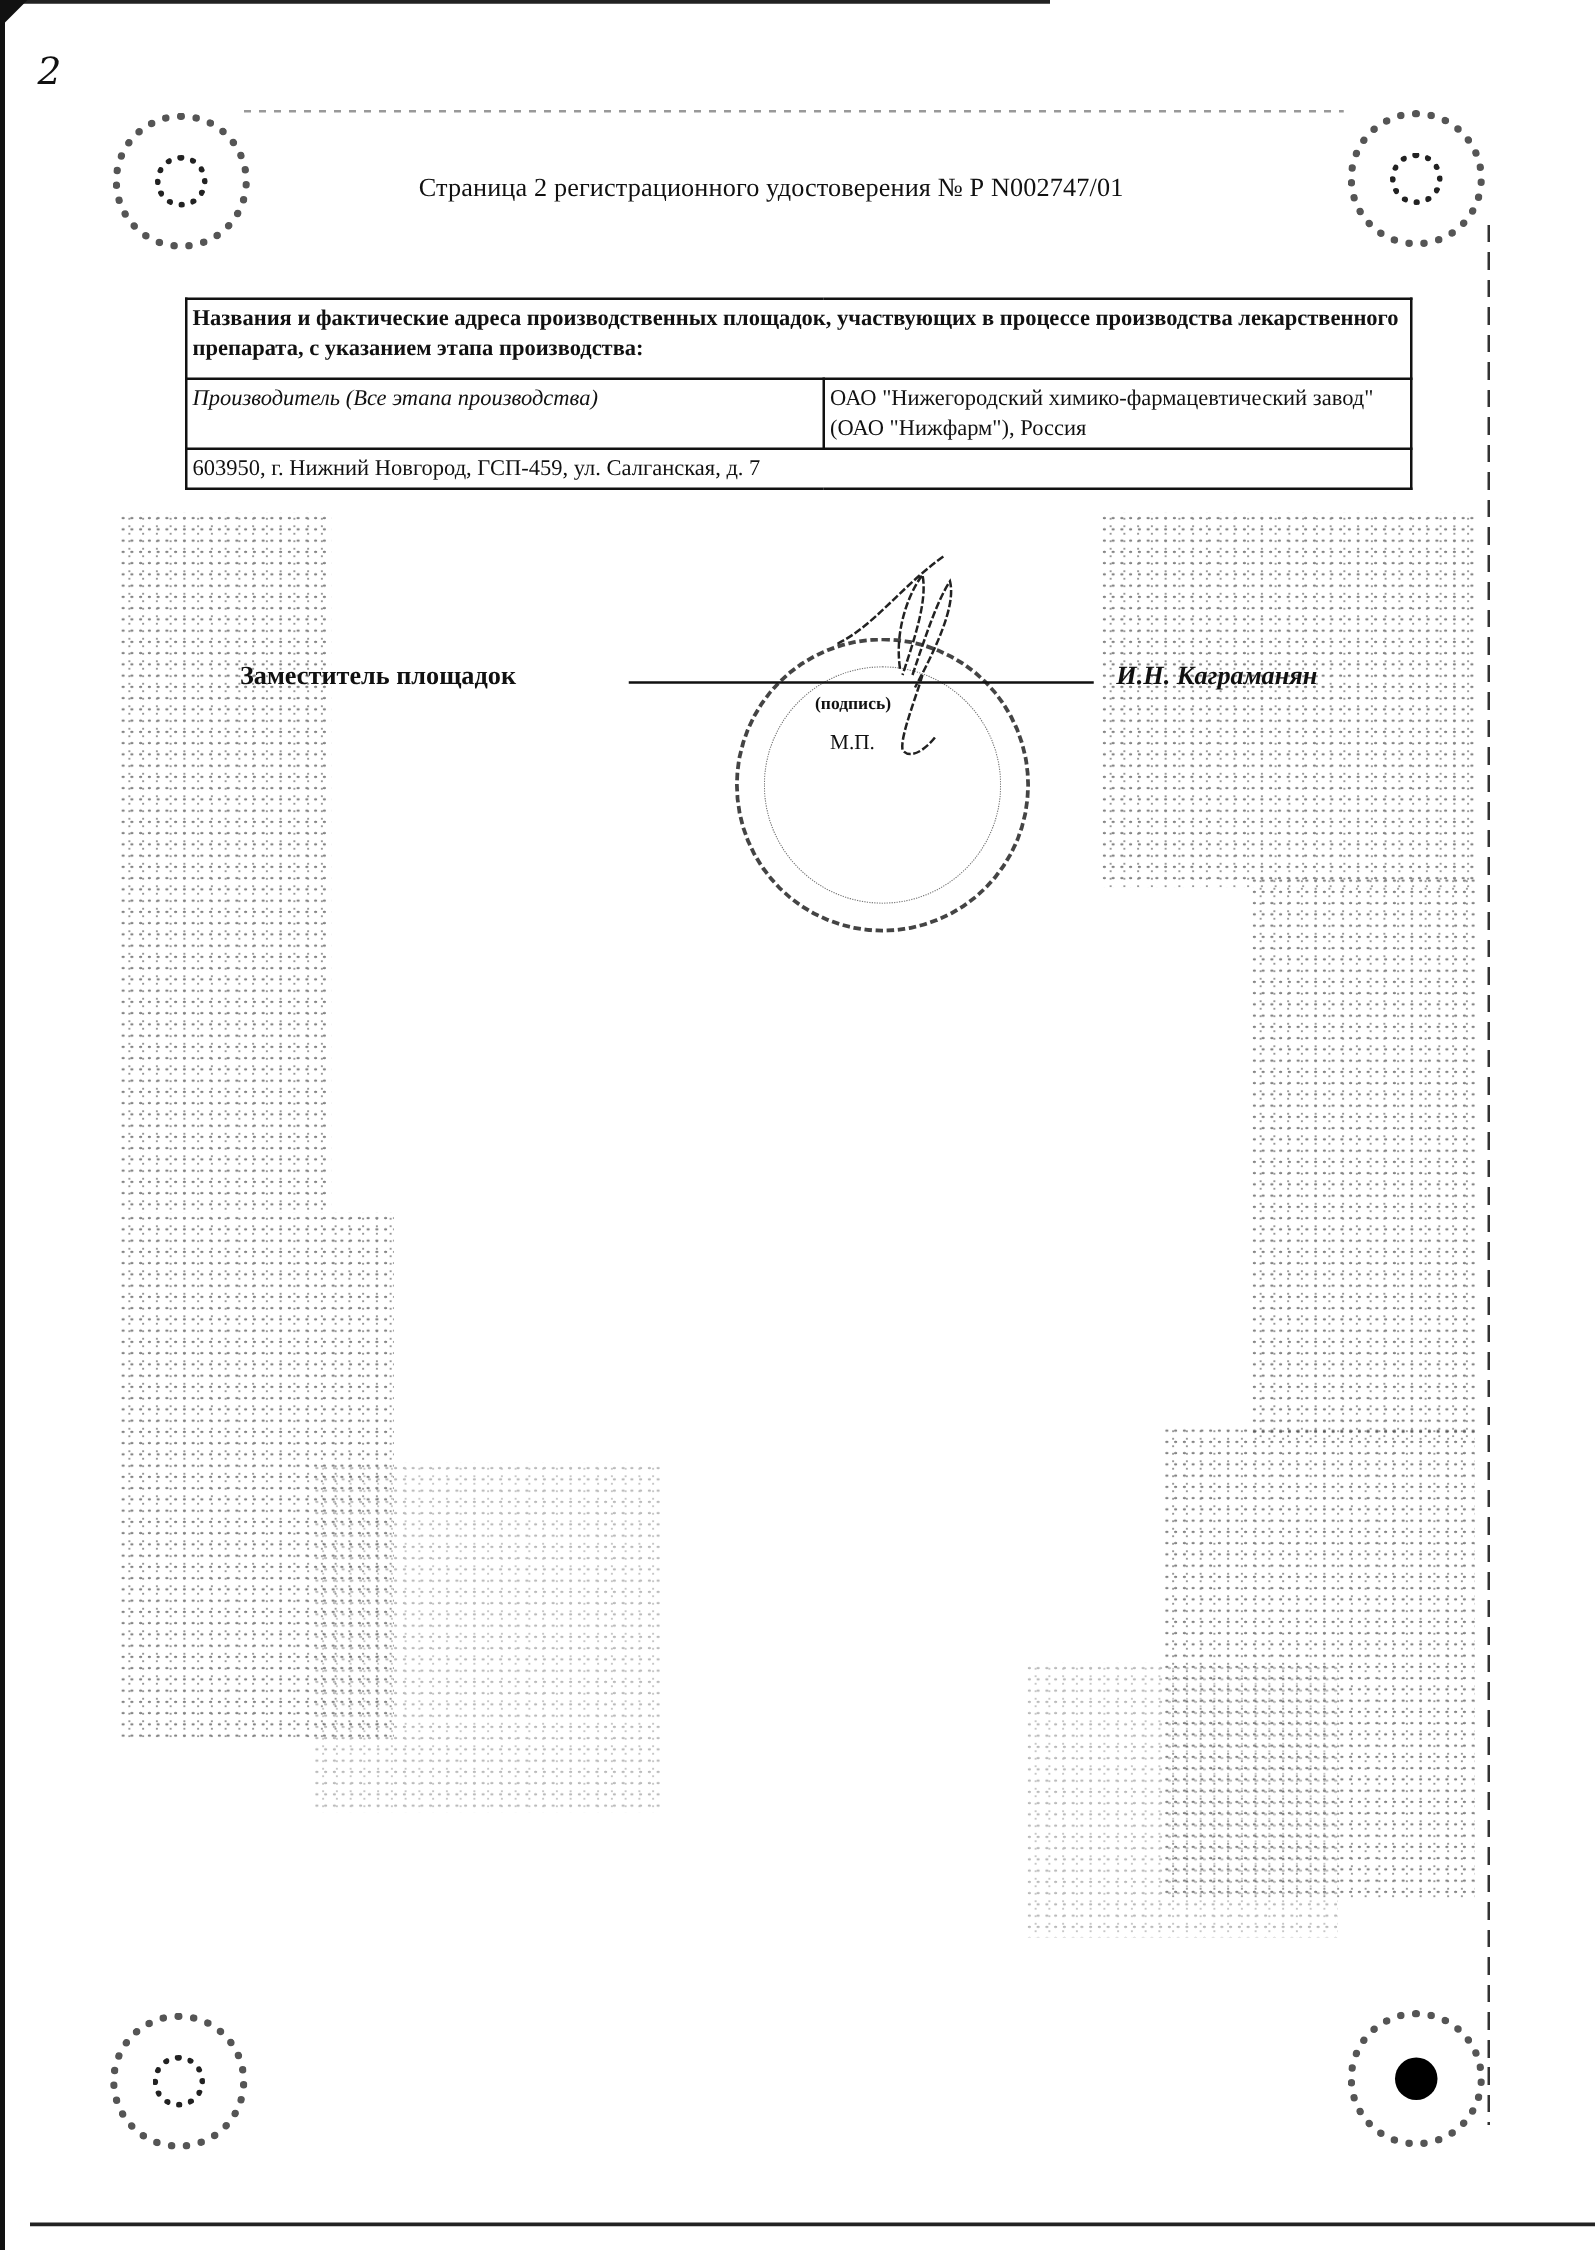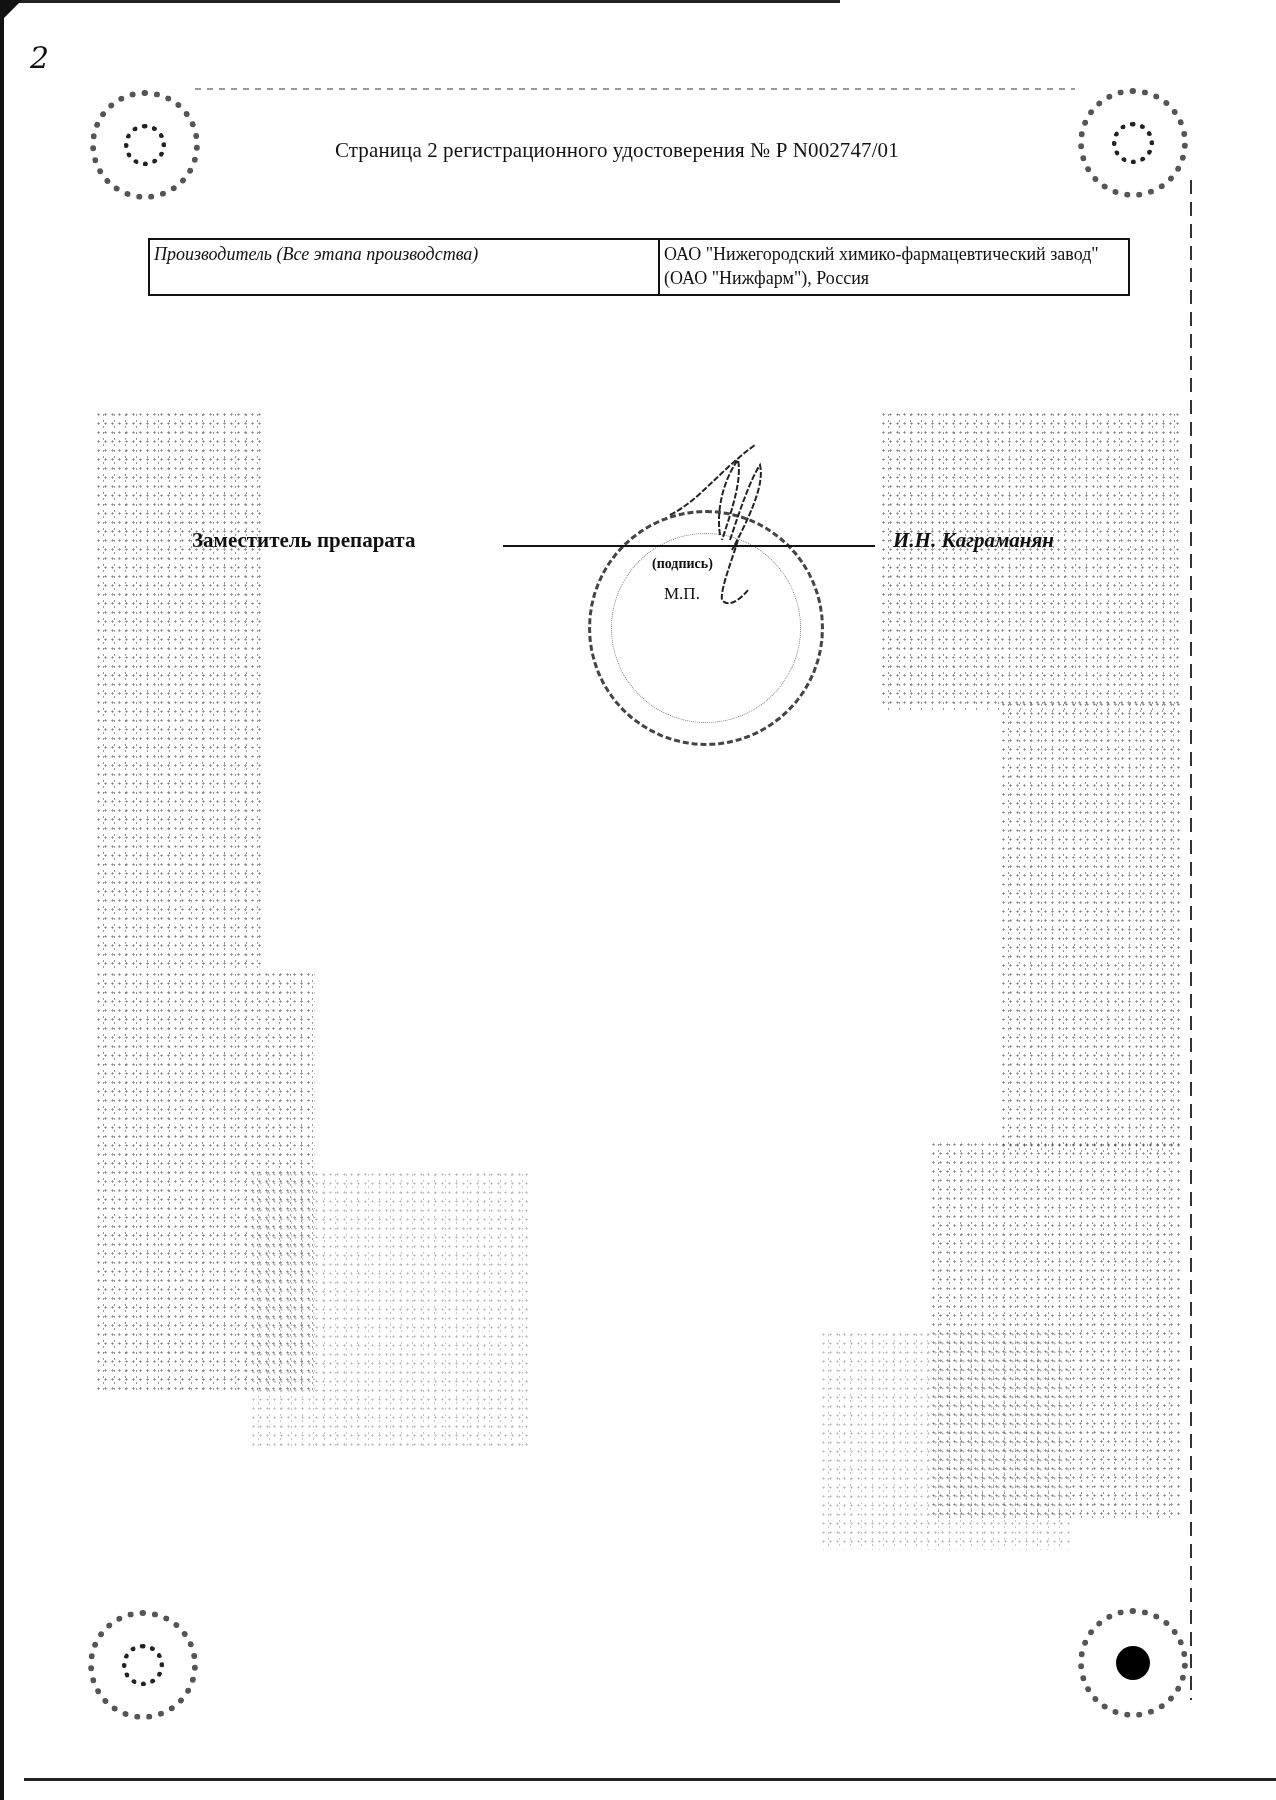--- a/index.html
+++ b/index.html
@@ -128,28 +128,34 @@
 <div class="rosette" style="left:1078px;top:88px;"></div>
 <div class="rosette" style="left:88px;top:1610px;"></div>
 <div class="rosette filled" style="left:1078px;top:1608px;"></div>
 
 <div class="handwritten-mark">2</div>
 
 <div class="header-title">Страница  2 регистрационного удостоверения № Р N002747/01</div>
 
 <table class="info-table">
   <tbody>
+      <tr>
+    <td class="head-cell" colspan="2">Названия и фактические адреса производственных площадок, участвующих в процессе производства лекарственного препарата, с указанием этапа производства:</td>
+  </tr>
   <tr>
     <td class="role-cell">Производитель (Все этапа производства)</td>
     <td class="org-cell">ОАО "Нижегородский химико-фармацевтический завод" (ОАО "Нижфарм"), Россия</td>
   </tr>
+  <tr>
+    <td class="addr-cell" colspan="2">603950, г. Нижний Новгород,  ГСП-459, ул. Салганская,  д. 7</td>
+  </tr>
 </tbody>
   </table>
 
-<div class="sig-title">Заместитель препарата</div>
+<div class="sig-title">Заместитель площадок</div>
 <div class="stamp">
   <div class="stamp-inner"></div>
 </div>
 <div class="sig-line"></div>
 <div class="sig-caption">(подпись)</div>
 <div class="stamp-mp">М.П.</div>
 <svg class="signature" viewBox="0 0 140 170">
   <path d="M10 75 C 40 60, 60 30, 95 5 M 60 95 C 55 60, 70 30, 78 20 C 82 40, 72 70, 62 100 M 70 100 C 80 70, 90 40, 100 25 C 105 45, 88 80, 72 110 M 78 100 C 72 120, 60 150, 62 160 C 68 168, 80 160, 88 150" fill="none" stroke="#222" stroke-width="2" stroke-dasharray="6 2"></path>
 </svg>
 <div class="sig-name">И.Н. Каграманян</div>

